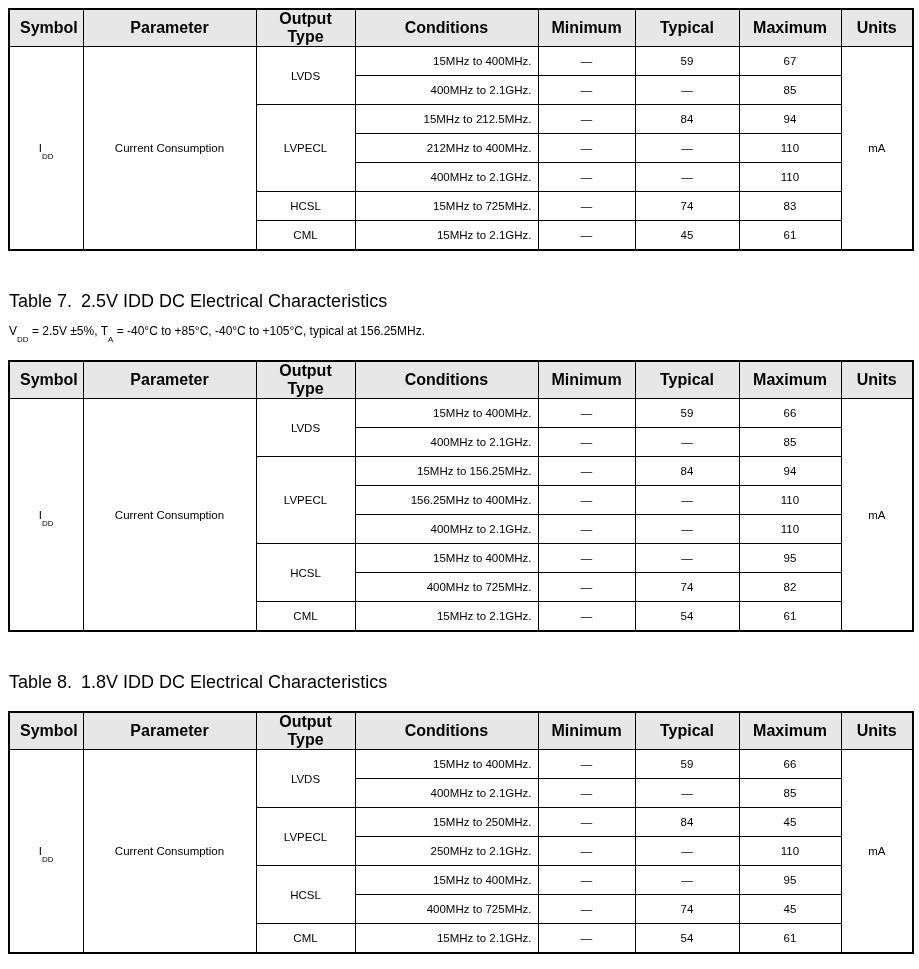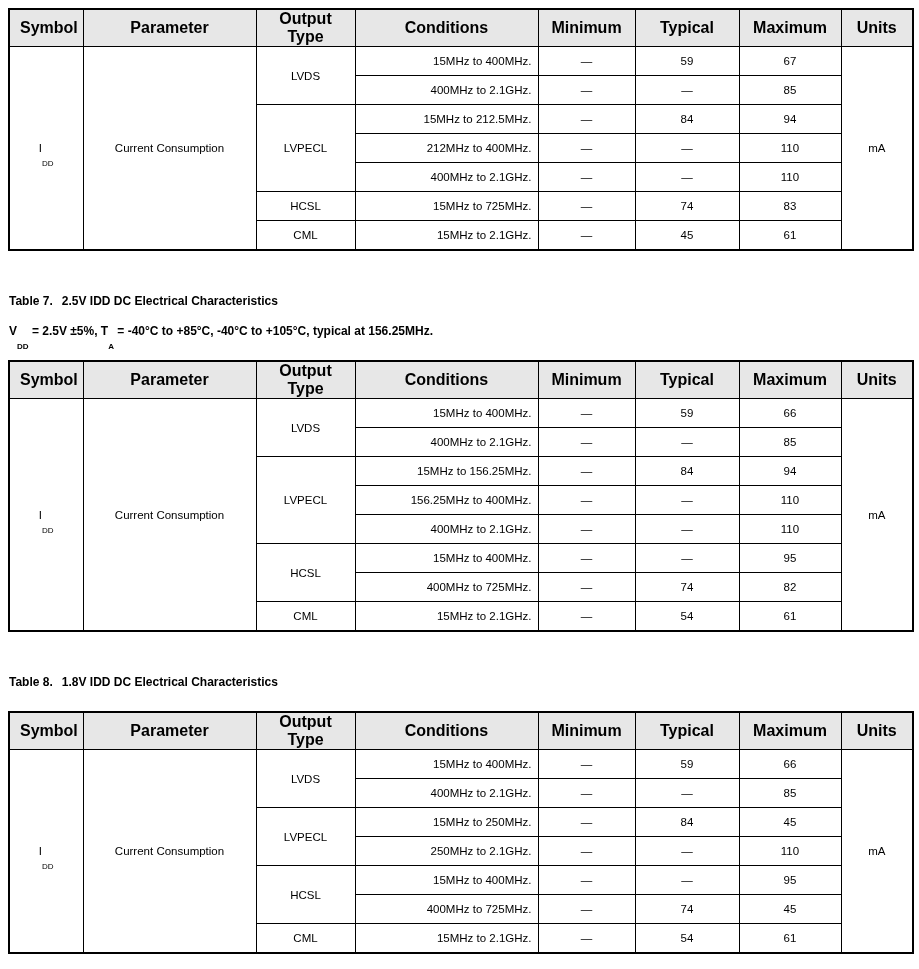--- a/index.html
+++ b/index.html
@@ -42,34 +42,34 @@
   }
   table.spec td.cond {
     text-align: right;
     padding: 0 6px;
   }
   sub {
     font-size: 8px;
     line-height: 0;
     vertical-align: baseline;
     position: relative;
-    top: 14px;
+    top: 7px;
   }
   h3.caption {
     margin: 42px 0 0 1px;
-    font-size: 12px;
-    font-weight: bold;
+    font-size: 18px;
+    font-weight: normal;
     line-height: 16px;
   }
   h3.caption .cap-title { margin-left: 9px; }
   p.subtitle {
     margin: 15px 0 0 1px;
     font-size: 12px;
     line-height: 15px;
-    font-weight: bold;
+    font-weight: normal;
   }
   .tbl-wrap { margin-top: 21px; }
   section.table-block:first-child .tbl-wrap { margin-top: 0; }
 </style>
 </head>
 <body>
 
 <div class="page" id="content">
     <section class="table-block">
       <div class="tbl-wrap">

